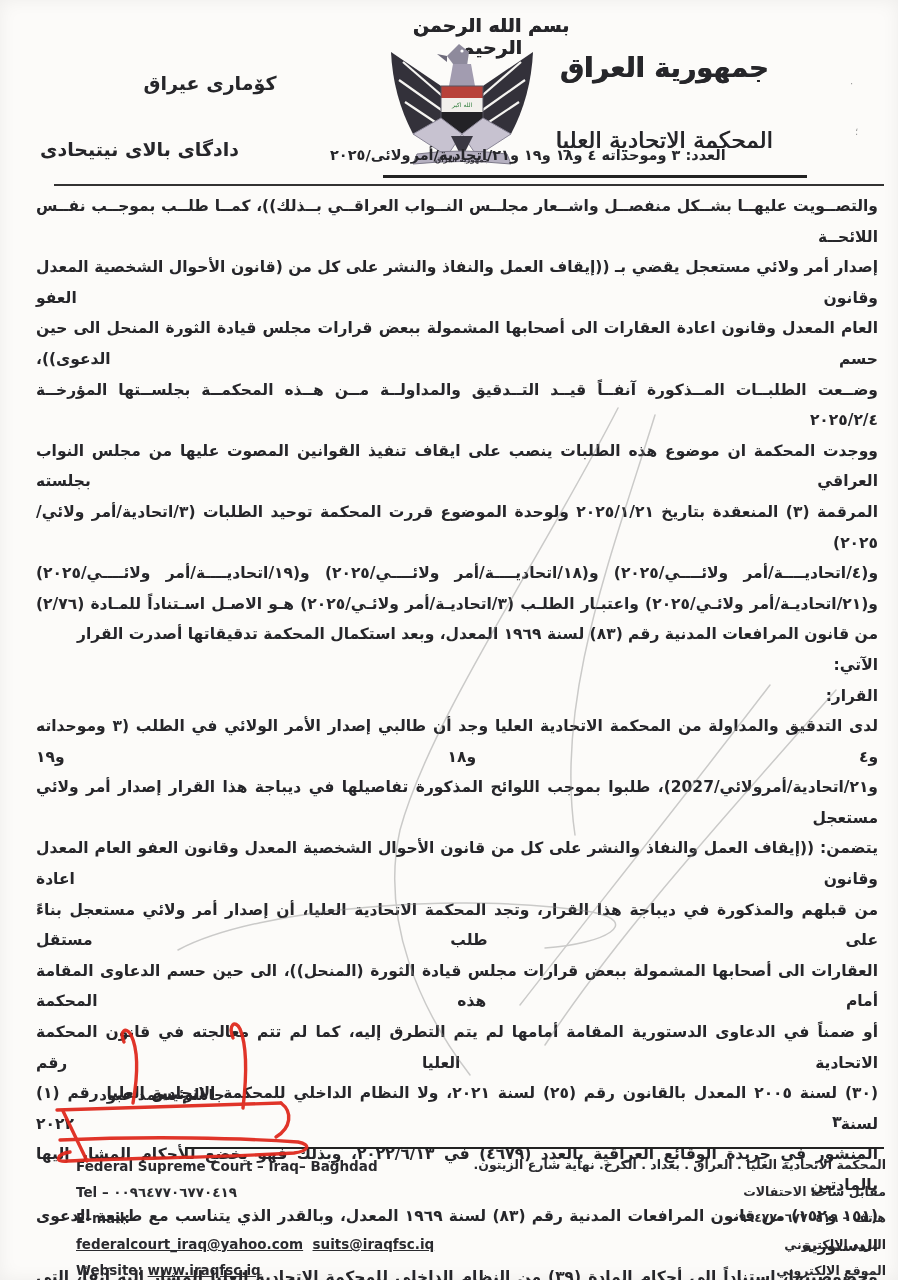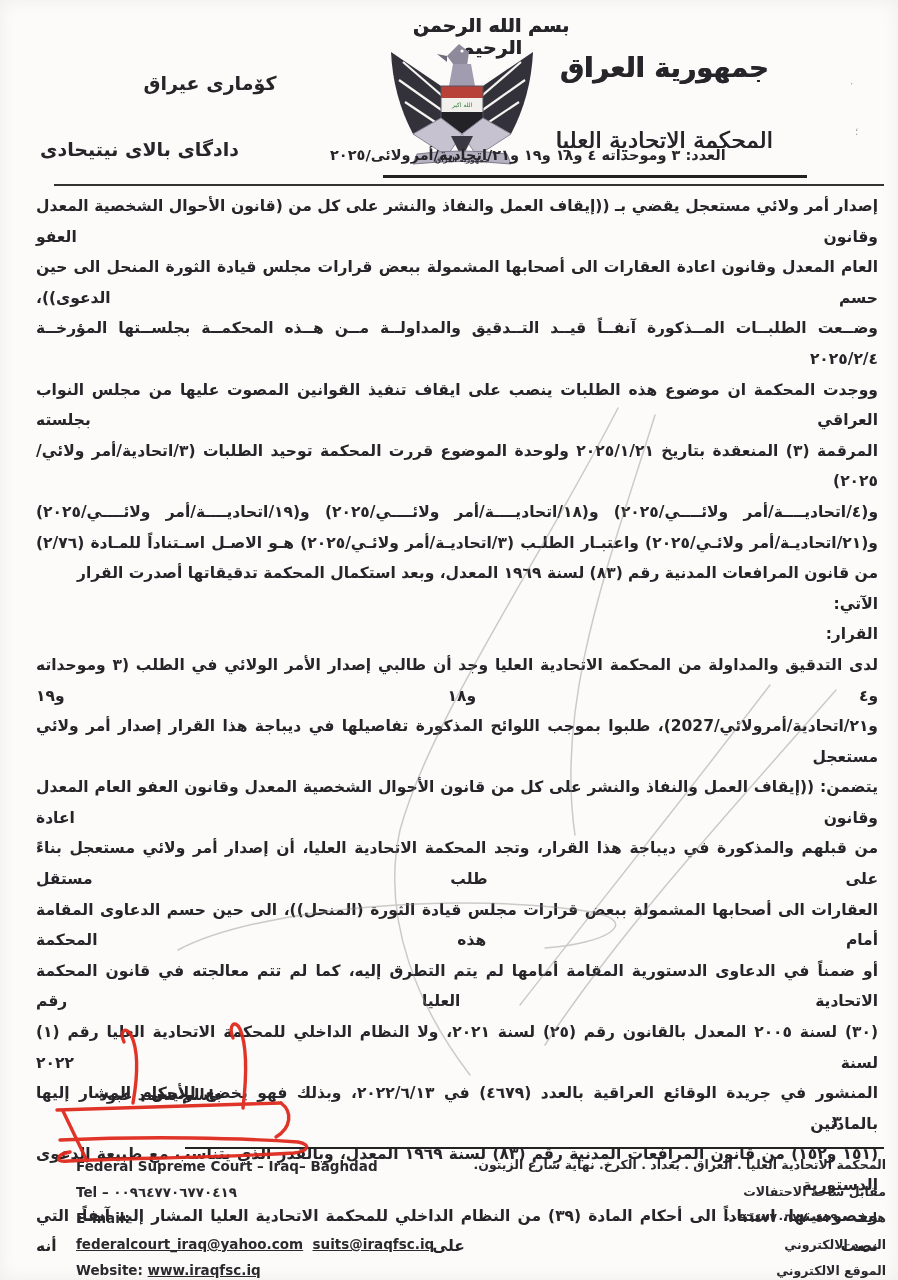--- a/index.html
+++ b/index.html
@@ -103,20 +103,21 @@
   </div>
 
   <div class="abs case-no">العدد: ٣ وموحداته  ٤ و١٨ و١٩ و٢١/اتحادية/أمرولائى/٢٠٢٥</div>
   <div class="abs rule-short"></div>
   <div class="abs rule-full"></div>
 
   <span class="abs artifact" style="left:850px;top:78px;">·</span>
   <span class="abs artifact" style="left:855px;top:126px;">؛</span>
 
   <div class="abs body-text">
+      <div class="bline">والتصــويت عليهــا بشــكل منفصــل واشــعار مجلــس النــواب العراقــي بــذلك))، كمــا طلــب بموجــب نفــس اللائحــة</div>
       <div class="bline">إصدار أمر ولائي مستعجل يقضي بـ ((إيقاف العمل والنفاذ والنشر على كل من (قانون الأحوال الشخصية المعدل وقانون العفو</div>
       <div class="bline">العام المعدل وقانون اعادة العقارات الى أصحابها المشمولة ببعض قرارات مجلس قيادة الثورة المنحل الى حين حسم الدعوى))،</div>
       <div class="bline">وضــعت الطلبــات المــذكورة آنفــاً قيــد التــدقيق والمداولــة مــن هــذه المحكمــة بجلســتها المؤرخــة ٢٠٢٥/٢/٤</div>
       <div class="bline">ووجدت المحكمة ان موضوع هذه الطلبات ينصب على ايقاف تنفيذ القوانين المصوت عليها من مجلس النواب العراقي بجلسته</div>
       <div class="bline">المرقمة (٣) المنعقدة بتاريخ ٢٠٢٥/١/٢١ ولوحدة الموضوع قررت المحكمة توحيد الطلبات (٣/اتحادية/أمر ولائي/٢٠٢٥)</div>
       <div class="bline">و(٤/اتحاديــــة/أمر ولائــــي/٢٠٢٥) و(١٨/اتحاديــــة/أمر ولائــــي/٢٠٢٥) و(١٩/اتحاديــــة/أمر ولائــــي/٢٠٢٥)</div>
       <div class="bline">و(٢١/اتحاديـة/أمر ولائـي/٢٠٢٥) واعتبـار الطلـب (٣/اتحاديـة/أمر ولائـي/٢٠٢٥) هـو الاصـل اسـتناداً للمـادة (٢/٧٦)</div>
       <div class="bline no-fill">من قانون المرافعات المدنية رقم (٨٣) لسنة ١٩٦٩ المعدل، وبعد استكمال المحكمة تدقيقاتها أصدرت القرار الآتي:</div>
       <div class="bline no-fill">القرار:</div>
       <div class="bline">لدى التدقيق والمداولة من المحكمة الاتحادية العليا وجد أن طالبي إصدار الأمر الولائي في الطلب (٣ وموحداته و٤ و١٨ و١٩</div>

